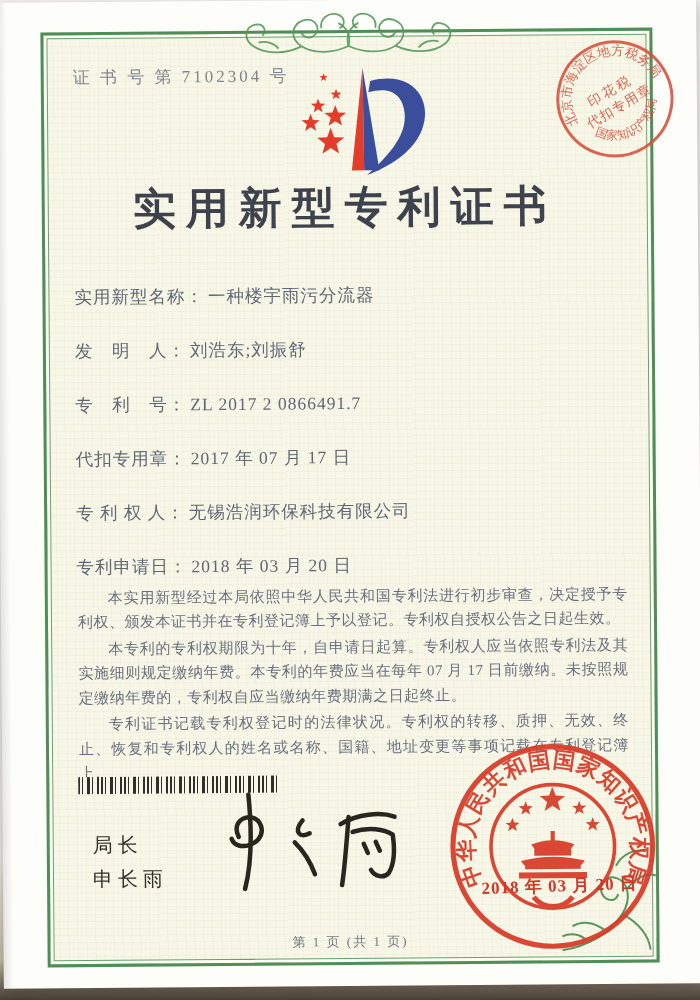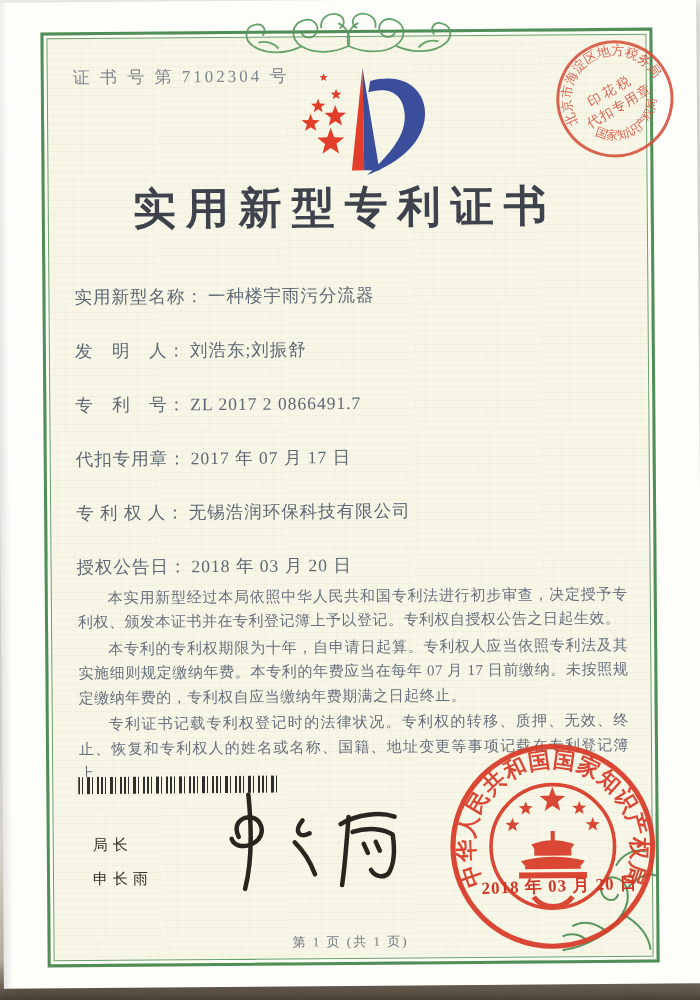--- a/index.html
+++ b/index.html
@@ -38,21 +38,21 @@
     margin:0 0 2px 0;font-size:15px;line-height:1.63;color:#68717f;
     text-indent:2em;text-align:justify;letter-spacing:0.5px;
   }
   .barcode{
     position:absolute;left:76px;top:775px;width:200px;height:17px;
     background:repeating-linear-gradient(90deg,
       #2e2e2c 0 2px,#f8f6e7 2px 4px,#2e2e2c 4px 5px,#f8f6e7 5px 9px,
       #2e2e2c 9px 12px,#f8f6e7 12px 14px,#2e2e2c 14px 15px,#f8f6e7 15px 19px,
       #2e2e2c 19px 21px,#f8f6e7 21px 23px);
   }
-  .director{position:absolute;left:90px;top:826px;color:#30302b;font-size:15px;line-height:34px;letter-spacing:5px;}
+  .director{position:absolute;left:90px;top:826px;color:#30302b;font-size:20px;line-height:34px;letter-spacing:5px;}
   .signature{position:absolute;left:198px;top:786px;width:252px;height:118px;}
   .stamp-top{position:absolute;left:551px;top:34px;width:134px;height:134px;transform:rotate(-30deg);opacity:.88;}
   .seal-bottom{position:absolute;left:444px;top:742px;width:212px;height:212px;opacity:.93;}
   .seal-date{
     position:absolute;left:449px;top:876px;width:215px;text-align:center;
     color:#cf3726;font-size:17px;font-weight:bold;letter-spacing:1px;transform:rotate(-1.5deg);
   }
   .footer{position:absolute;left:44px;top:933px;width:606px;text-align:center;
     font-size:13px;color:#6f7984;letter-spacing:2px;}
   .orn-top{position:absolute;left:237px;top:8px;width:230px;height:48px;}
@@ -111,21 +111,21 @@
   </svg>
 
   <div class="title">实用新型专利证书</div>
 
   <div class="fields">
     <div class="field-row"><span class="lab">实用新型名称：</span><span class="val">一种楼宇雨污分流器</span></div>
     <div class="field-row"><span class="lab">发　明　人：</span><span class="val">刘浩东;刘振舒</span></div>
     <div class="field-row"><span class="lab">专　利　号：</span><span class="val">ZL 2017 2 0866491.7</span></div>
     <div class="field-row"><span class="lab">代扣专用章：</span><span class="val">2017 年 07 月 17 日</span></div>
     <div class="field-row"><span class="lab">专 利 权 人：</span><span class="val">无锡浩润环保科技有限公司</span></div>
-    <div class="field-row"><span class="lab">授权公告日：</span><span class="val">2018 年 03 月 20 日</span></div>
+    <div class="field-row"><span class="lab">专利申请日：</span><span class="val">2018 年 03 月 20 日</span></div>
   </div>
 
   <div class="paras">
     <p>本实用新型经过本局依照中华人民共和国专利法进行初步审查，决定授予专利权、颁发本证书并在专利登记簿上予以登记。专利权自授权公告之日起生效。</p>
     <p>本专利的专利权期限为十年，自申请日起算。专利权人应当依照专利法及其实施细则规定缴纳年费。本专利的年费应当在每年 07 月 17 日前缴纳。未按照规定缴纳年费的，专利权自应当缴纳年费期满之日起终止。</p>
     <p>专利证书记载专利权登记时的法律状况。专利权的转移、质押、无效、终止、恢复和专利权人的姓名或名称、国籍、地址变更等事项记载在专利登记簿上。</p>
   </div>
 
   <div class="barcode"></div>
 

